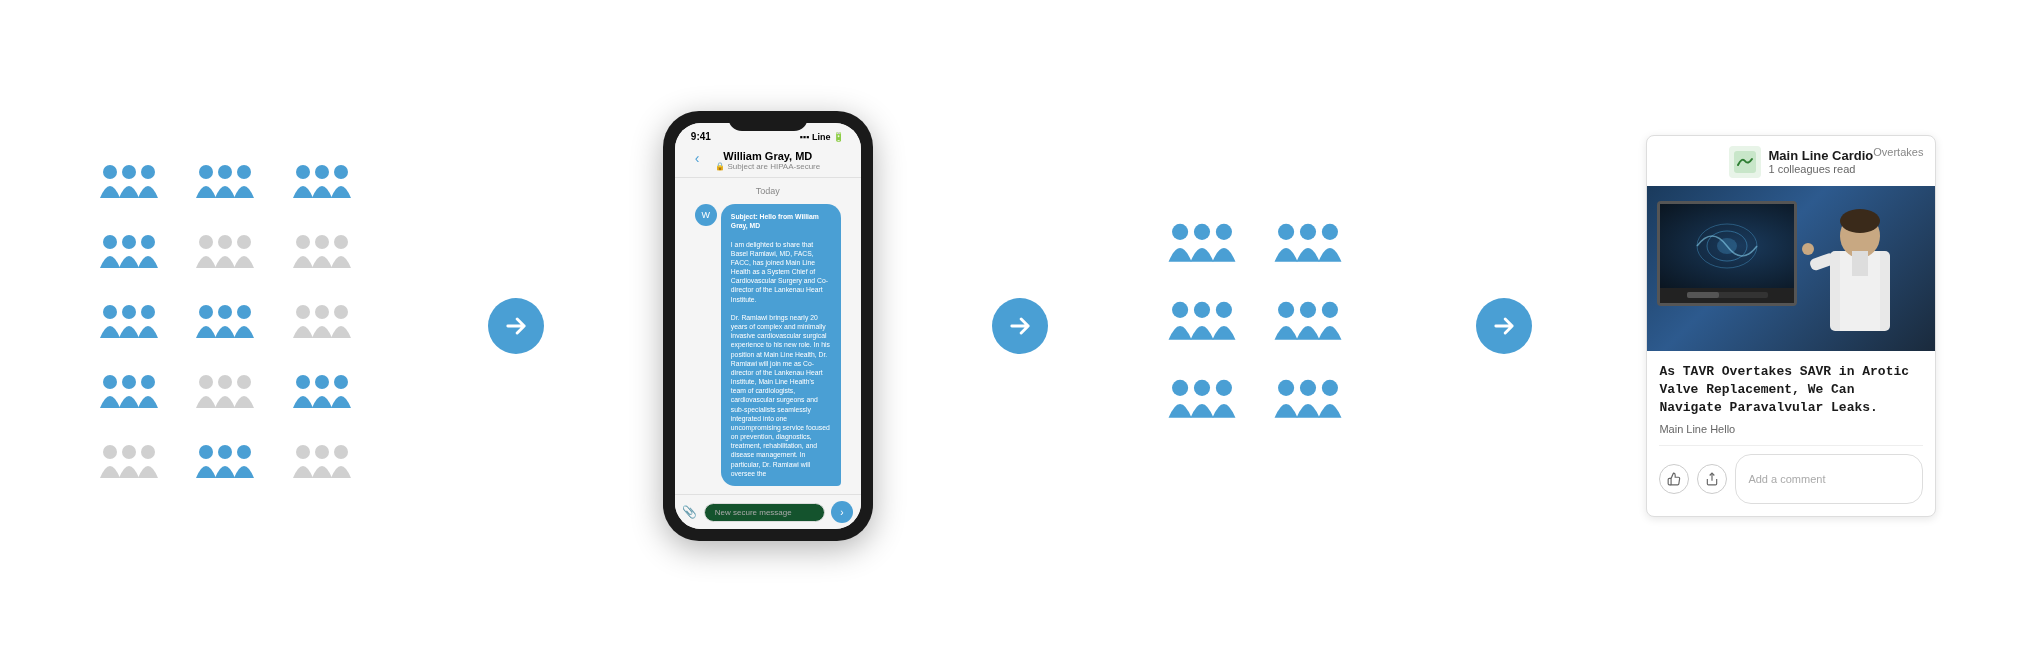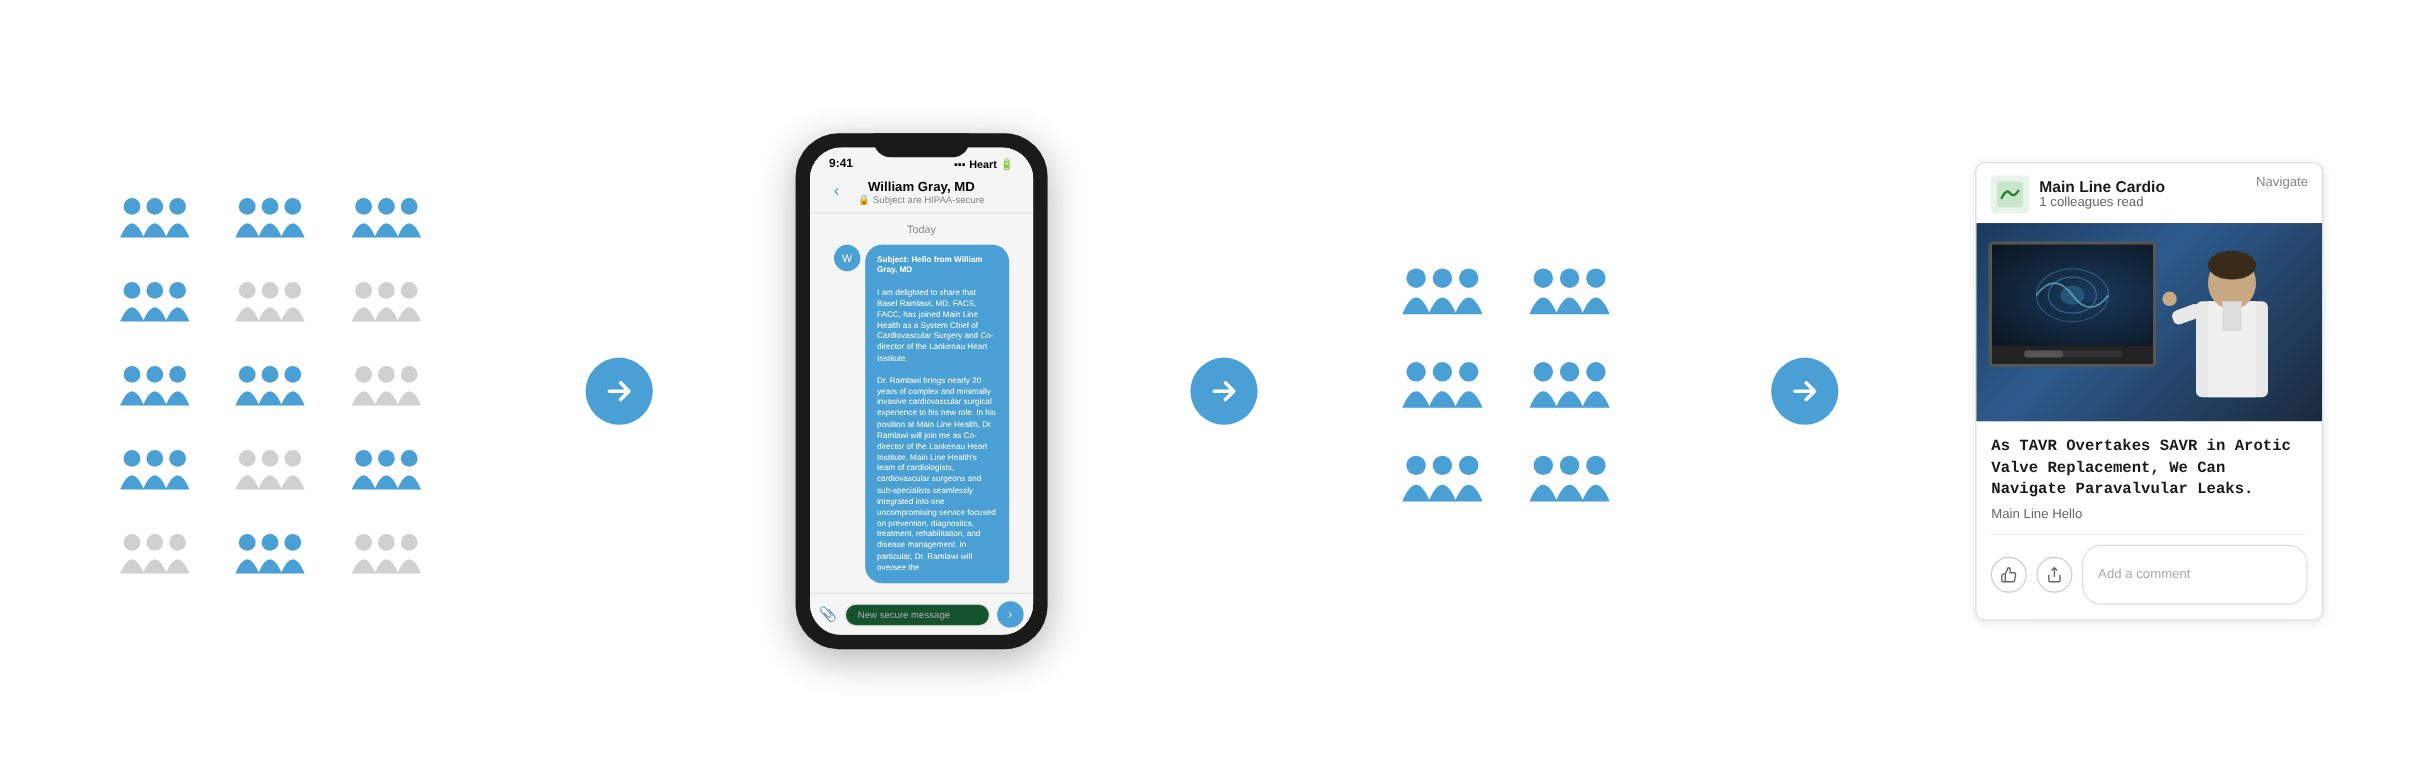--- a/index.html
+++ b/index.html
@@ -233,22 +233,21 @@
       border: 1px solid #ddd;
       border-radius: 8px;
       overflow: hidden;
       box-shadow: 0 2px 8px rgba(0,0,0,0.1);
     }
 
     .ad-header {
       padding: 10px 12px 8px;
       display: flex;
       align-items: flex-start;
-      justify-content: space-between;
-      gap: 40px;
+      justify-content: flex-end;
     }
 
     .ad-brand {
       display: flex;
       align-items: center;
       gap: 8px;
     }
 
     .brand-logo {
       width: 32px;
@@ -534,21 +533,21 @@
 
 <div class="phone-container">
   <div class="phone">
     <div class="phone-notch"></div>
     <div class="phone-screen">
 
       <div class="phone-status-bar">
         <span>9:41</span>
         <div class="status-icons">
           <span>▪▪▪</span>
-          <span>Heart</span>
+          <span>Line</span>
           <span>🔋</span>
         </div>
       </div>
 
       <div class="phone-header" style="position:relative;">
         <span class="back-arrow">‹</span>
         <span class="contact-name">William Gray, MD</span>
         <div class="hipaa-badge">
           <span>🔒</span>
           <span>Subject are HIPAA-secure</span>
@@ -662,21 +661,21 @@
         <svg width="22" height="22" viewBox="0 0 22 22">
           <rect width="22" height="22" rx="3" fill="#c8e6c9"></rect>
           <path d="M4 14 Q8 6 11 10 Q14 14 18 8" stroke="#2e7d32" stroke-width="2" fill="none" stroke-linecap="round"></path>
         </svg>
       </div>
       <div class="brand-info">
         <span class="brand-name">Main Line Cardio</span>
         <span class="brand-sub">1 colleagues read</span>
       </div>
     </div>
-    <span class="sponsored-label">Navigate</span>
+    <span class="sponsored-label">Overtakes</span>
   </div>
 
   <div class="ad-image">
     <div class="ad-image-content">
 
       <div style="position:absolute; left:10px; top:15px; width:140px; height:105px; background:#111; border:3px solid #555; border-radius:4px;">
         <div style="width:100%; height:85%; background: radial-gradient(ellipse at 60% 50%, #1a3a5c 0%, #0a1520 100%); display:flex; align-items:center; justify-content:center;">
           <svg width="80" height="60" viewBox="0 0 80 60">
 
             <ellipse cx="40" cy="30" rx="30" ry="22" fill="none" stroke="#4a9fd4" stroke-width="1" opacity="0.4"></ellipse>

